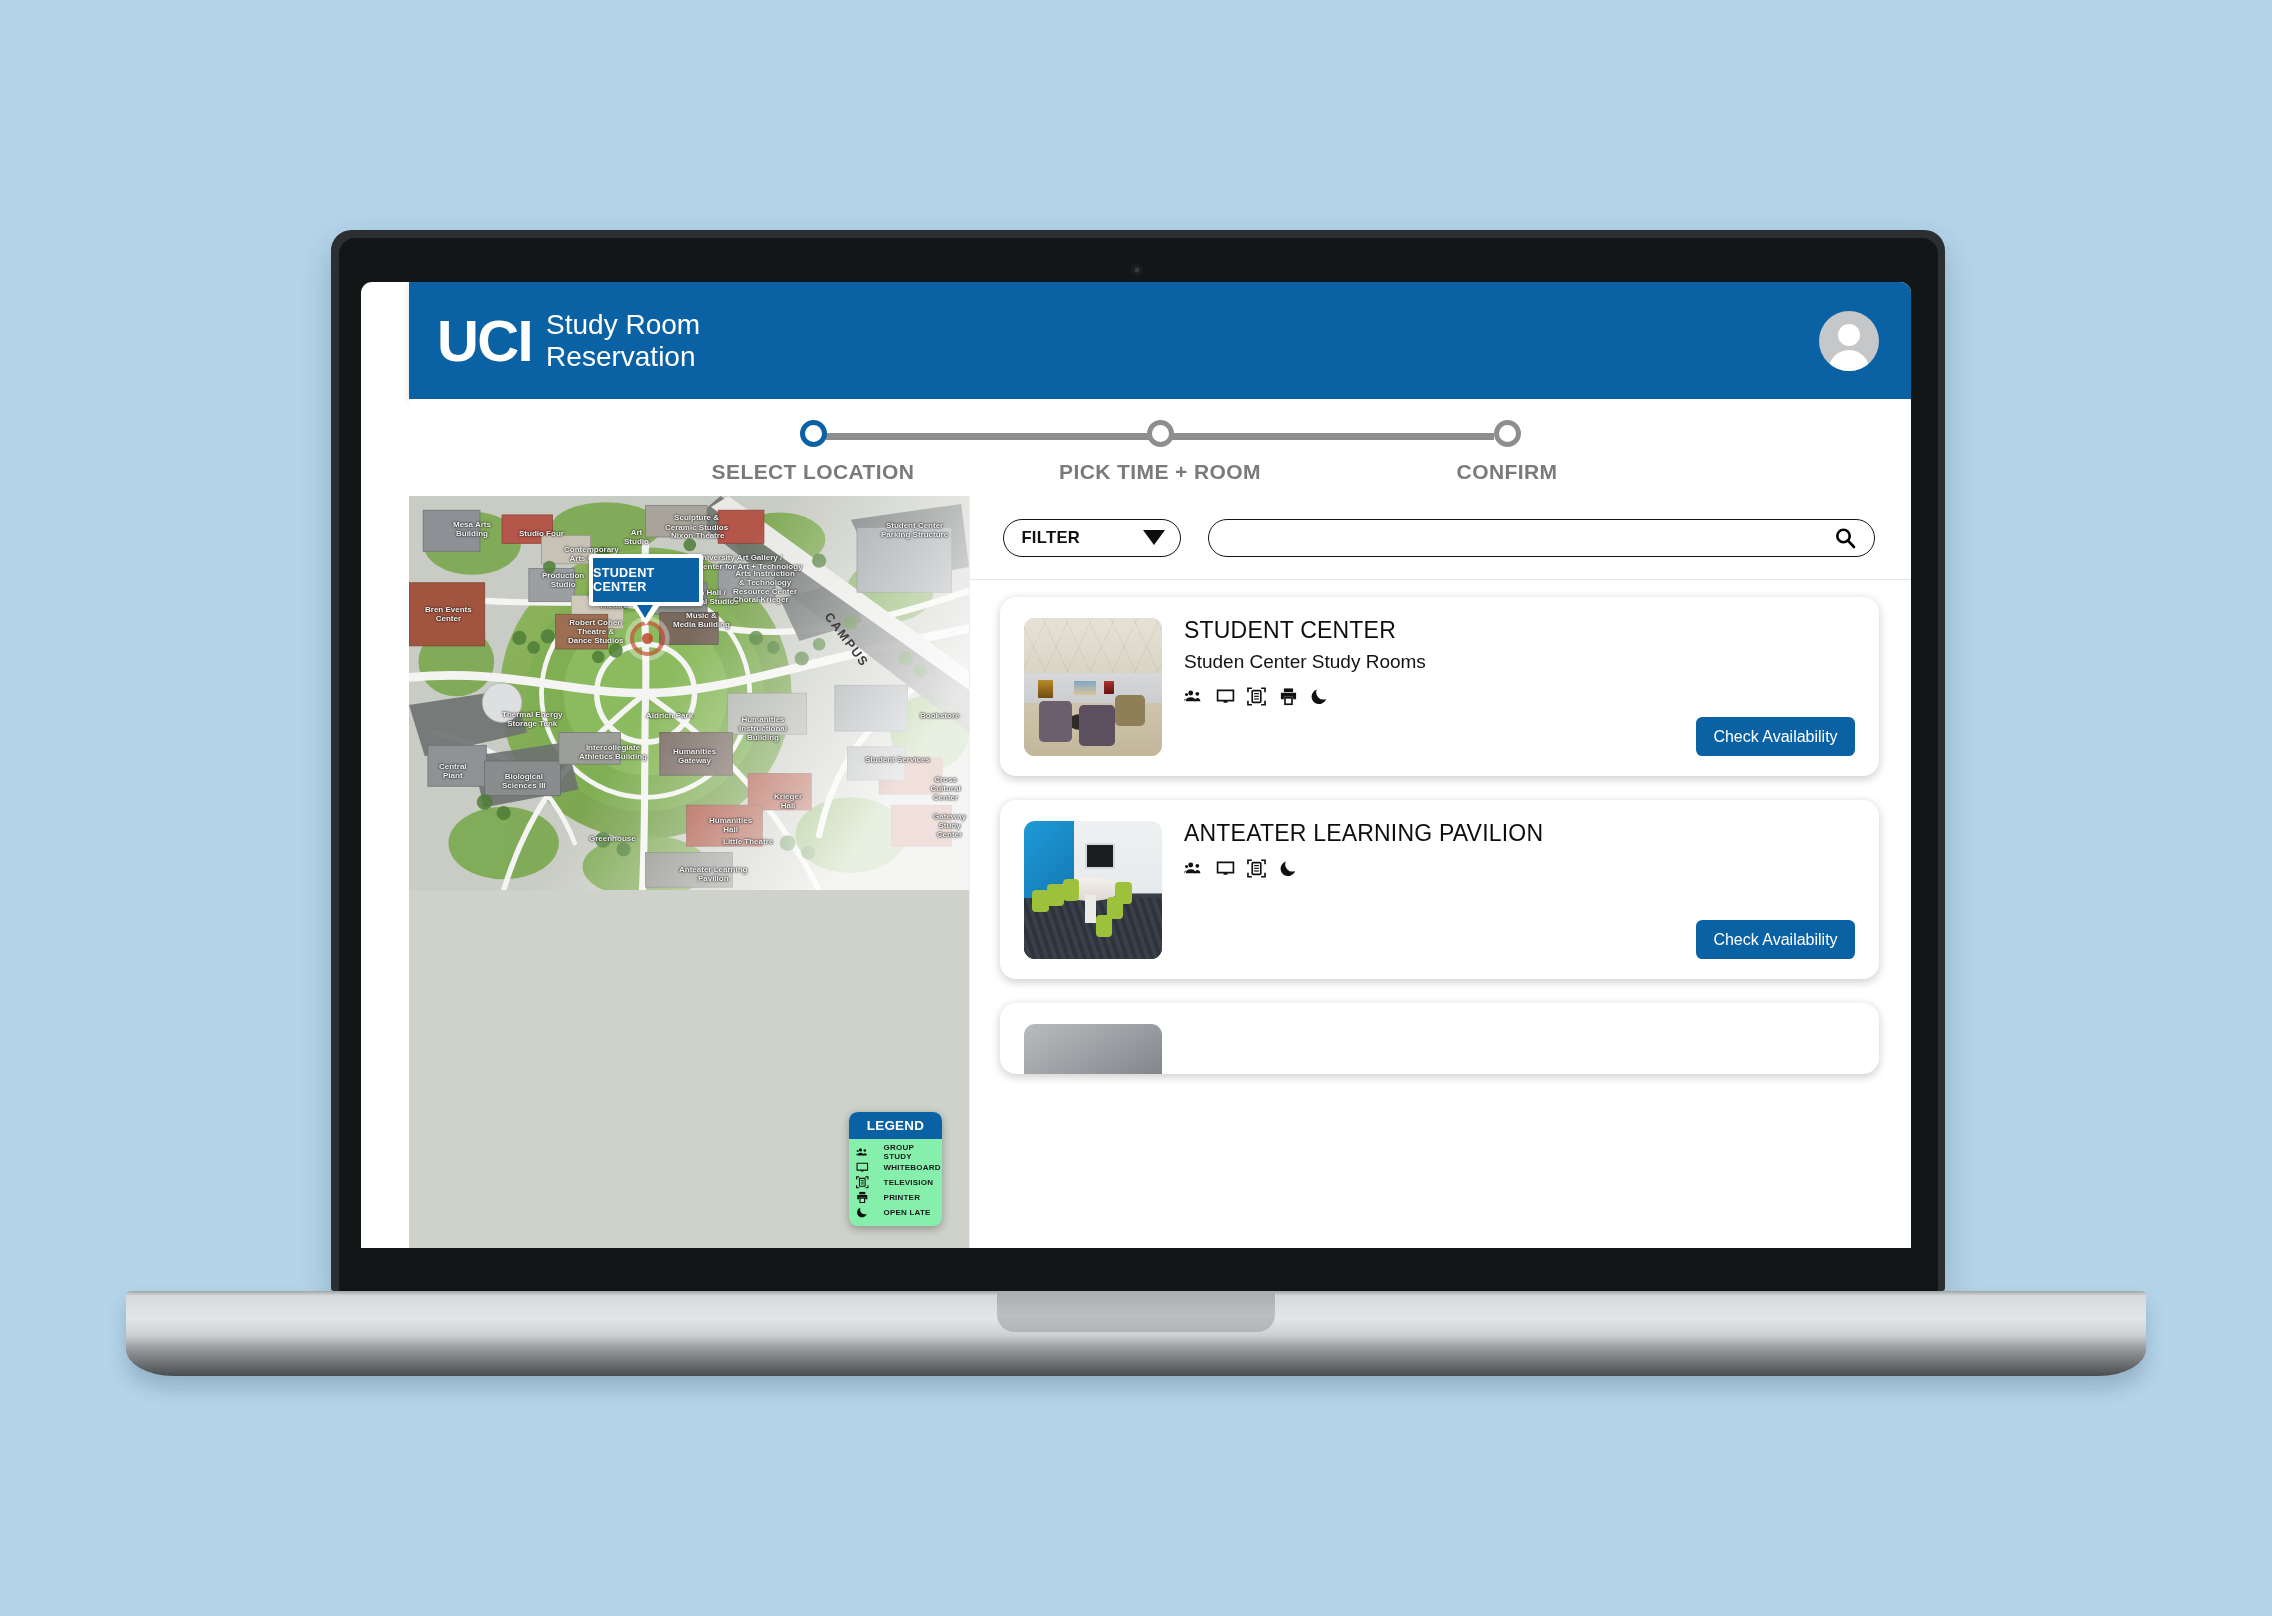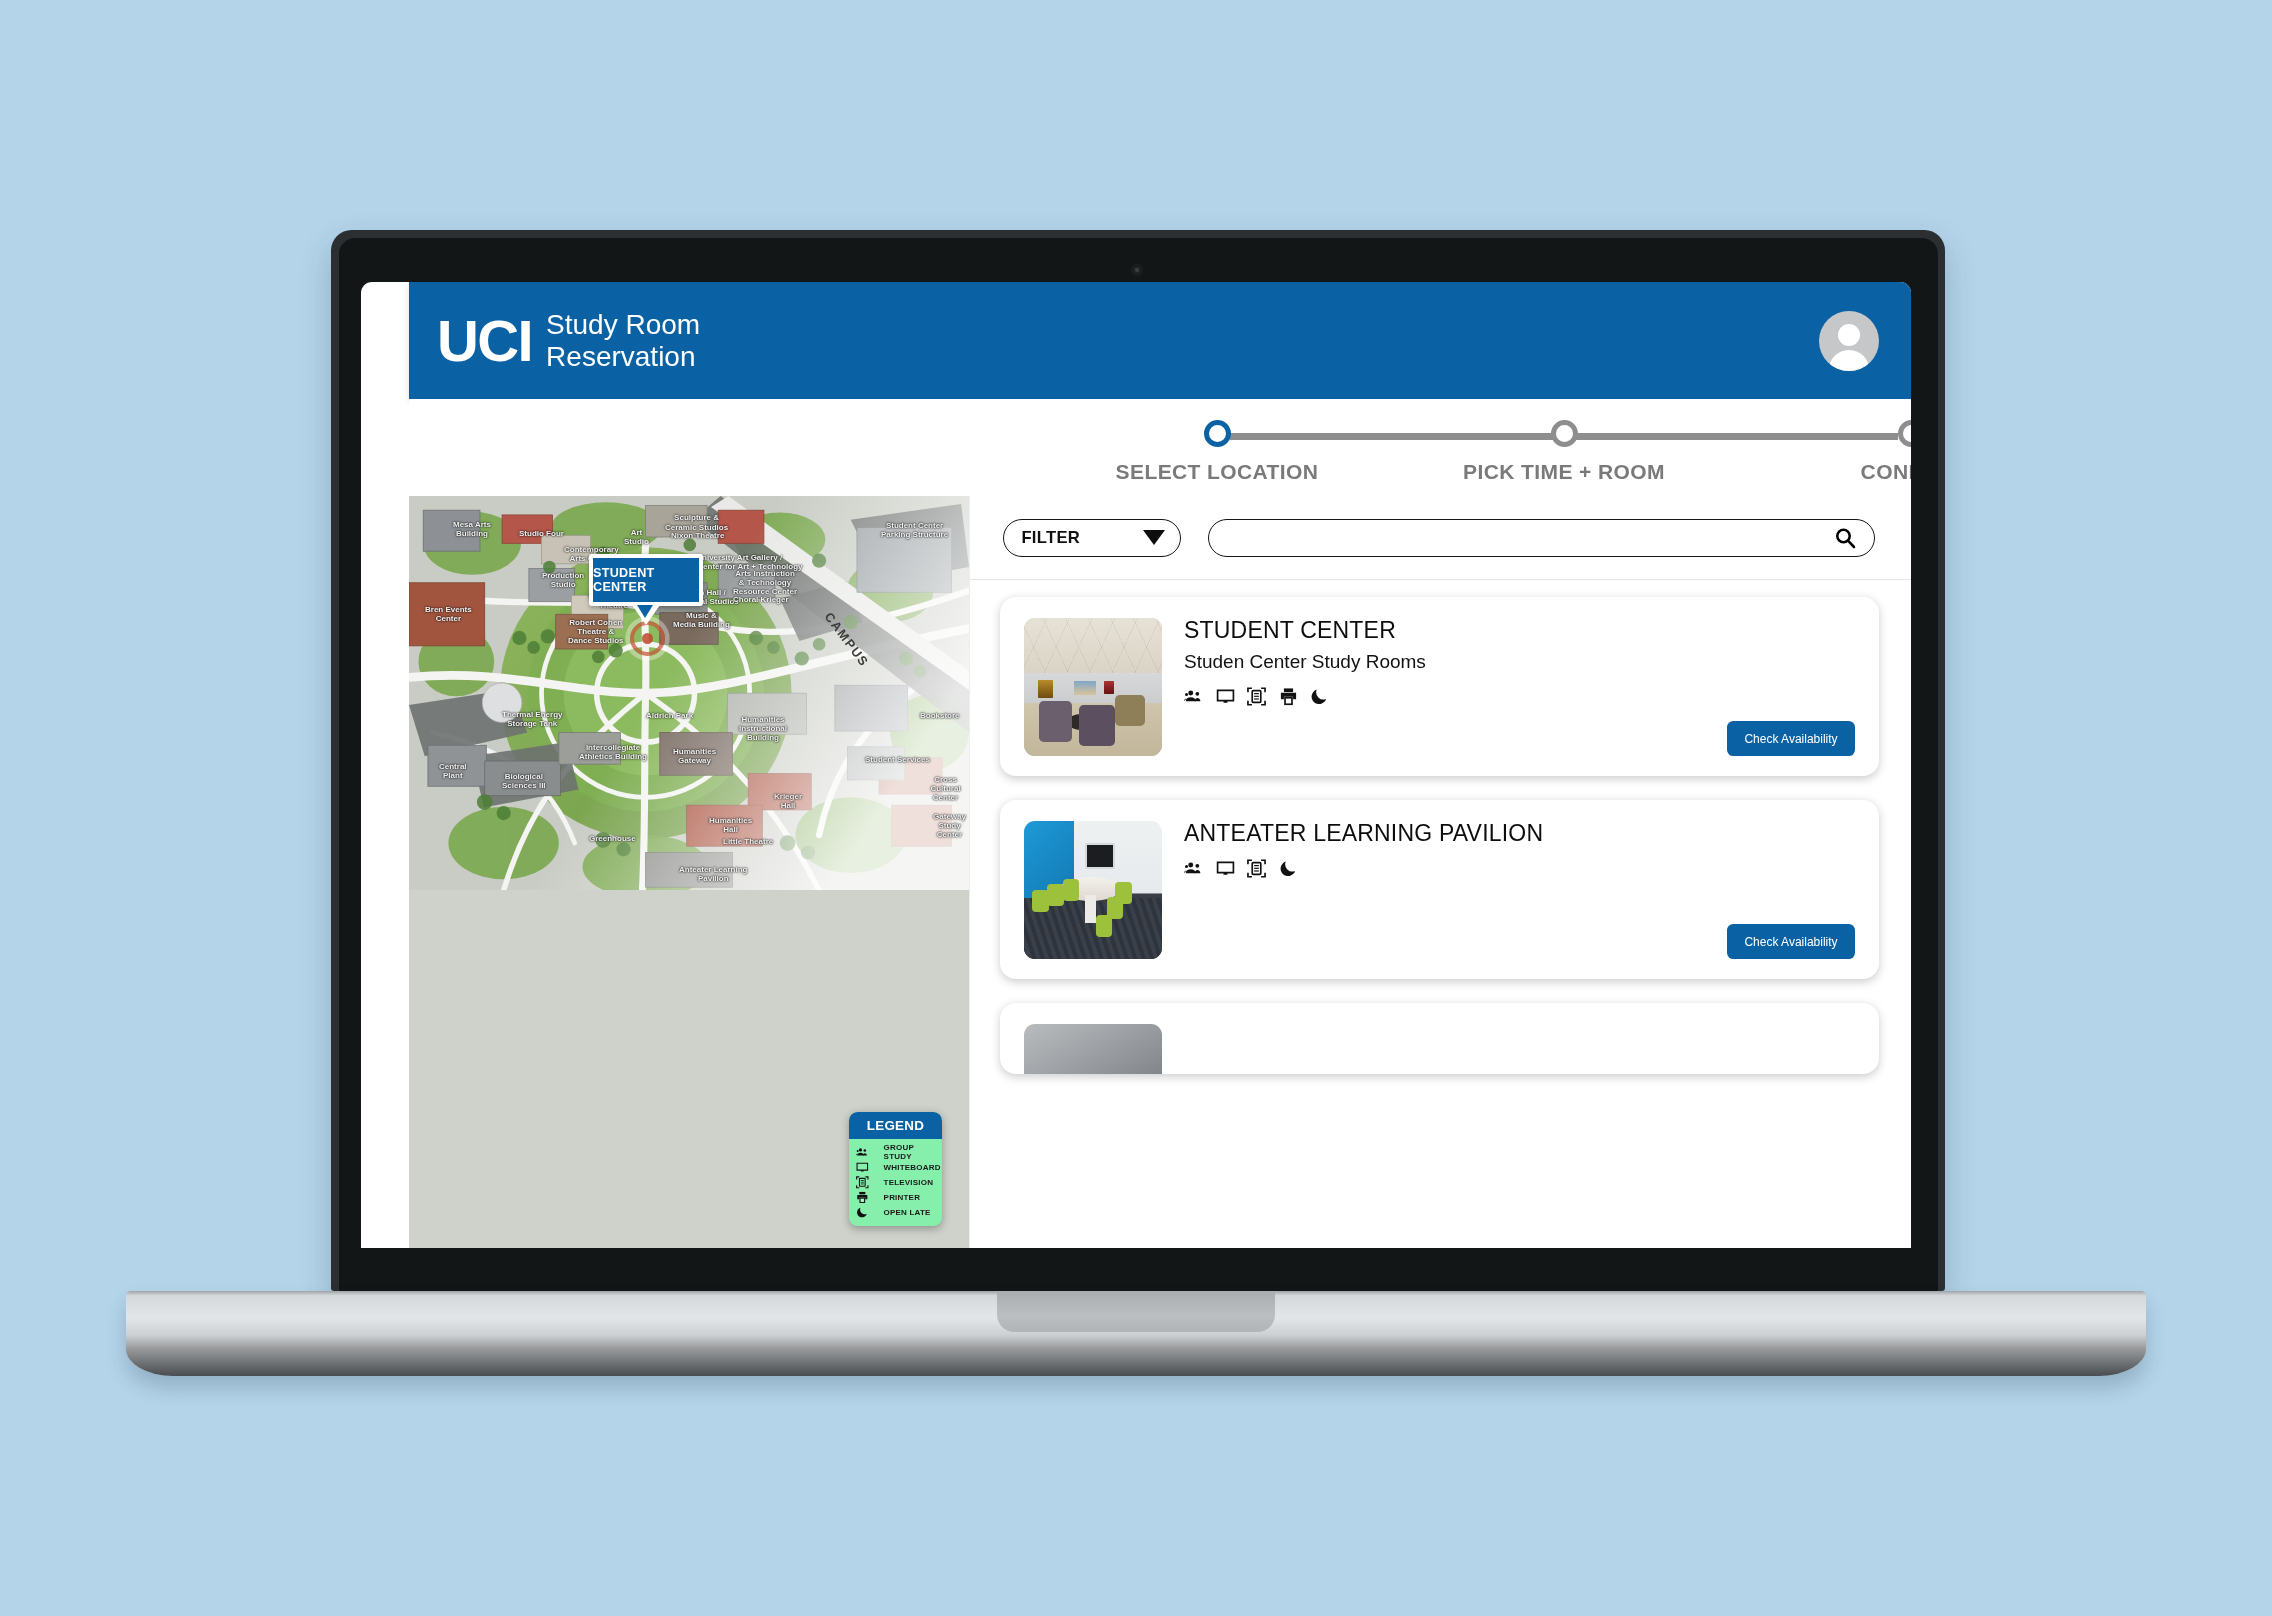--- a/index.html
+++ b/index.html
@@ -106,21 +106,21 @@
     width:41px; height:35px; background:#fff;
     border-radius: 20.5px 20.5px 0 0;
   }
 
   
   #stepper {
     position: relative;
     height: 97px;
     background: #fff;
     display: flex; align-items: flex-start;
-    justify-content: flex-end;
+    justify-content: center;
   }
   #stepper-inner {
     position: relative;
     width: 694px; margin-top: 21px;
   }
   #stepper-track {
     position: absolute;
     left: 12.6px; right: 12.6px; top: 13.4px;
     height: 6.3px; background: #8e8e8e;
   }
@@ -307,21 +307,21 @@
   }
   .card-sub {
     font-size: 19px; color:#121212; margin-top: 8.7px; font-weight: 400;
   }
   .amenities { display:flex; gap: 12.6px; margin-top: 14px; }
   .amenities .ico { width: 19px; height: 19px; flex:0 0 19px; }
   .btn-check {
     position: absolute; right: 0; bottom: 0;
     background: #0a62a5; color:#fff;
     border:0; border-radius: 6.3px;
-    font-size: 12px; font-weight: 400;
+    font-size: 16px; font-weight: 400;
     padding: 10.3px 17.4px;
     cursor:pointer;
     font-family: "Liberation Sans", sans-serif;
   }
   .card.partial {
     min-height: 0; height: 71px; overflow: hidden;
     padding-bottom: 0; margin-bottom: 0;
   }
   .card.partial .card-thumb { height: 95px; }
 

